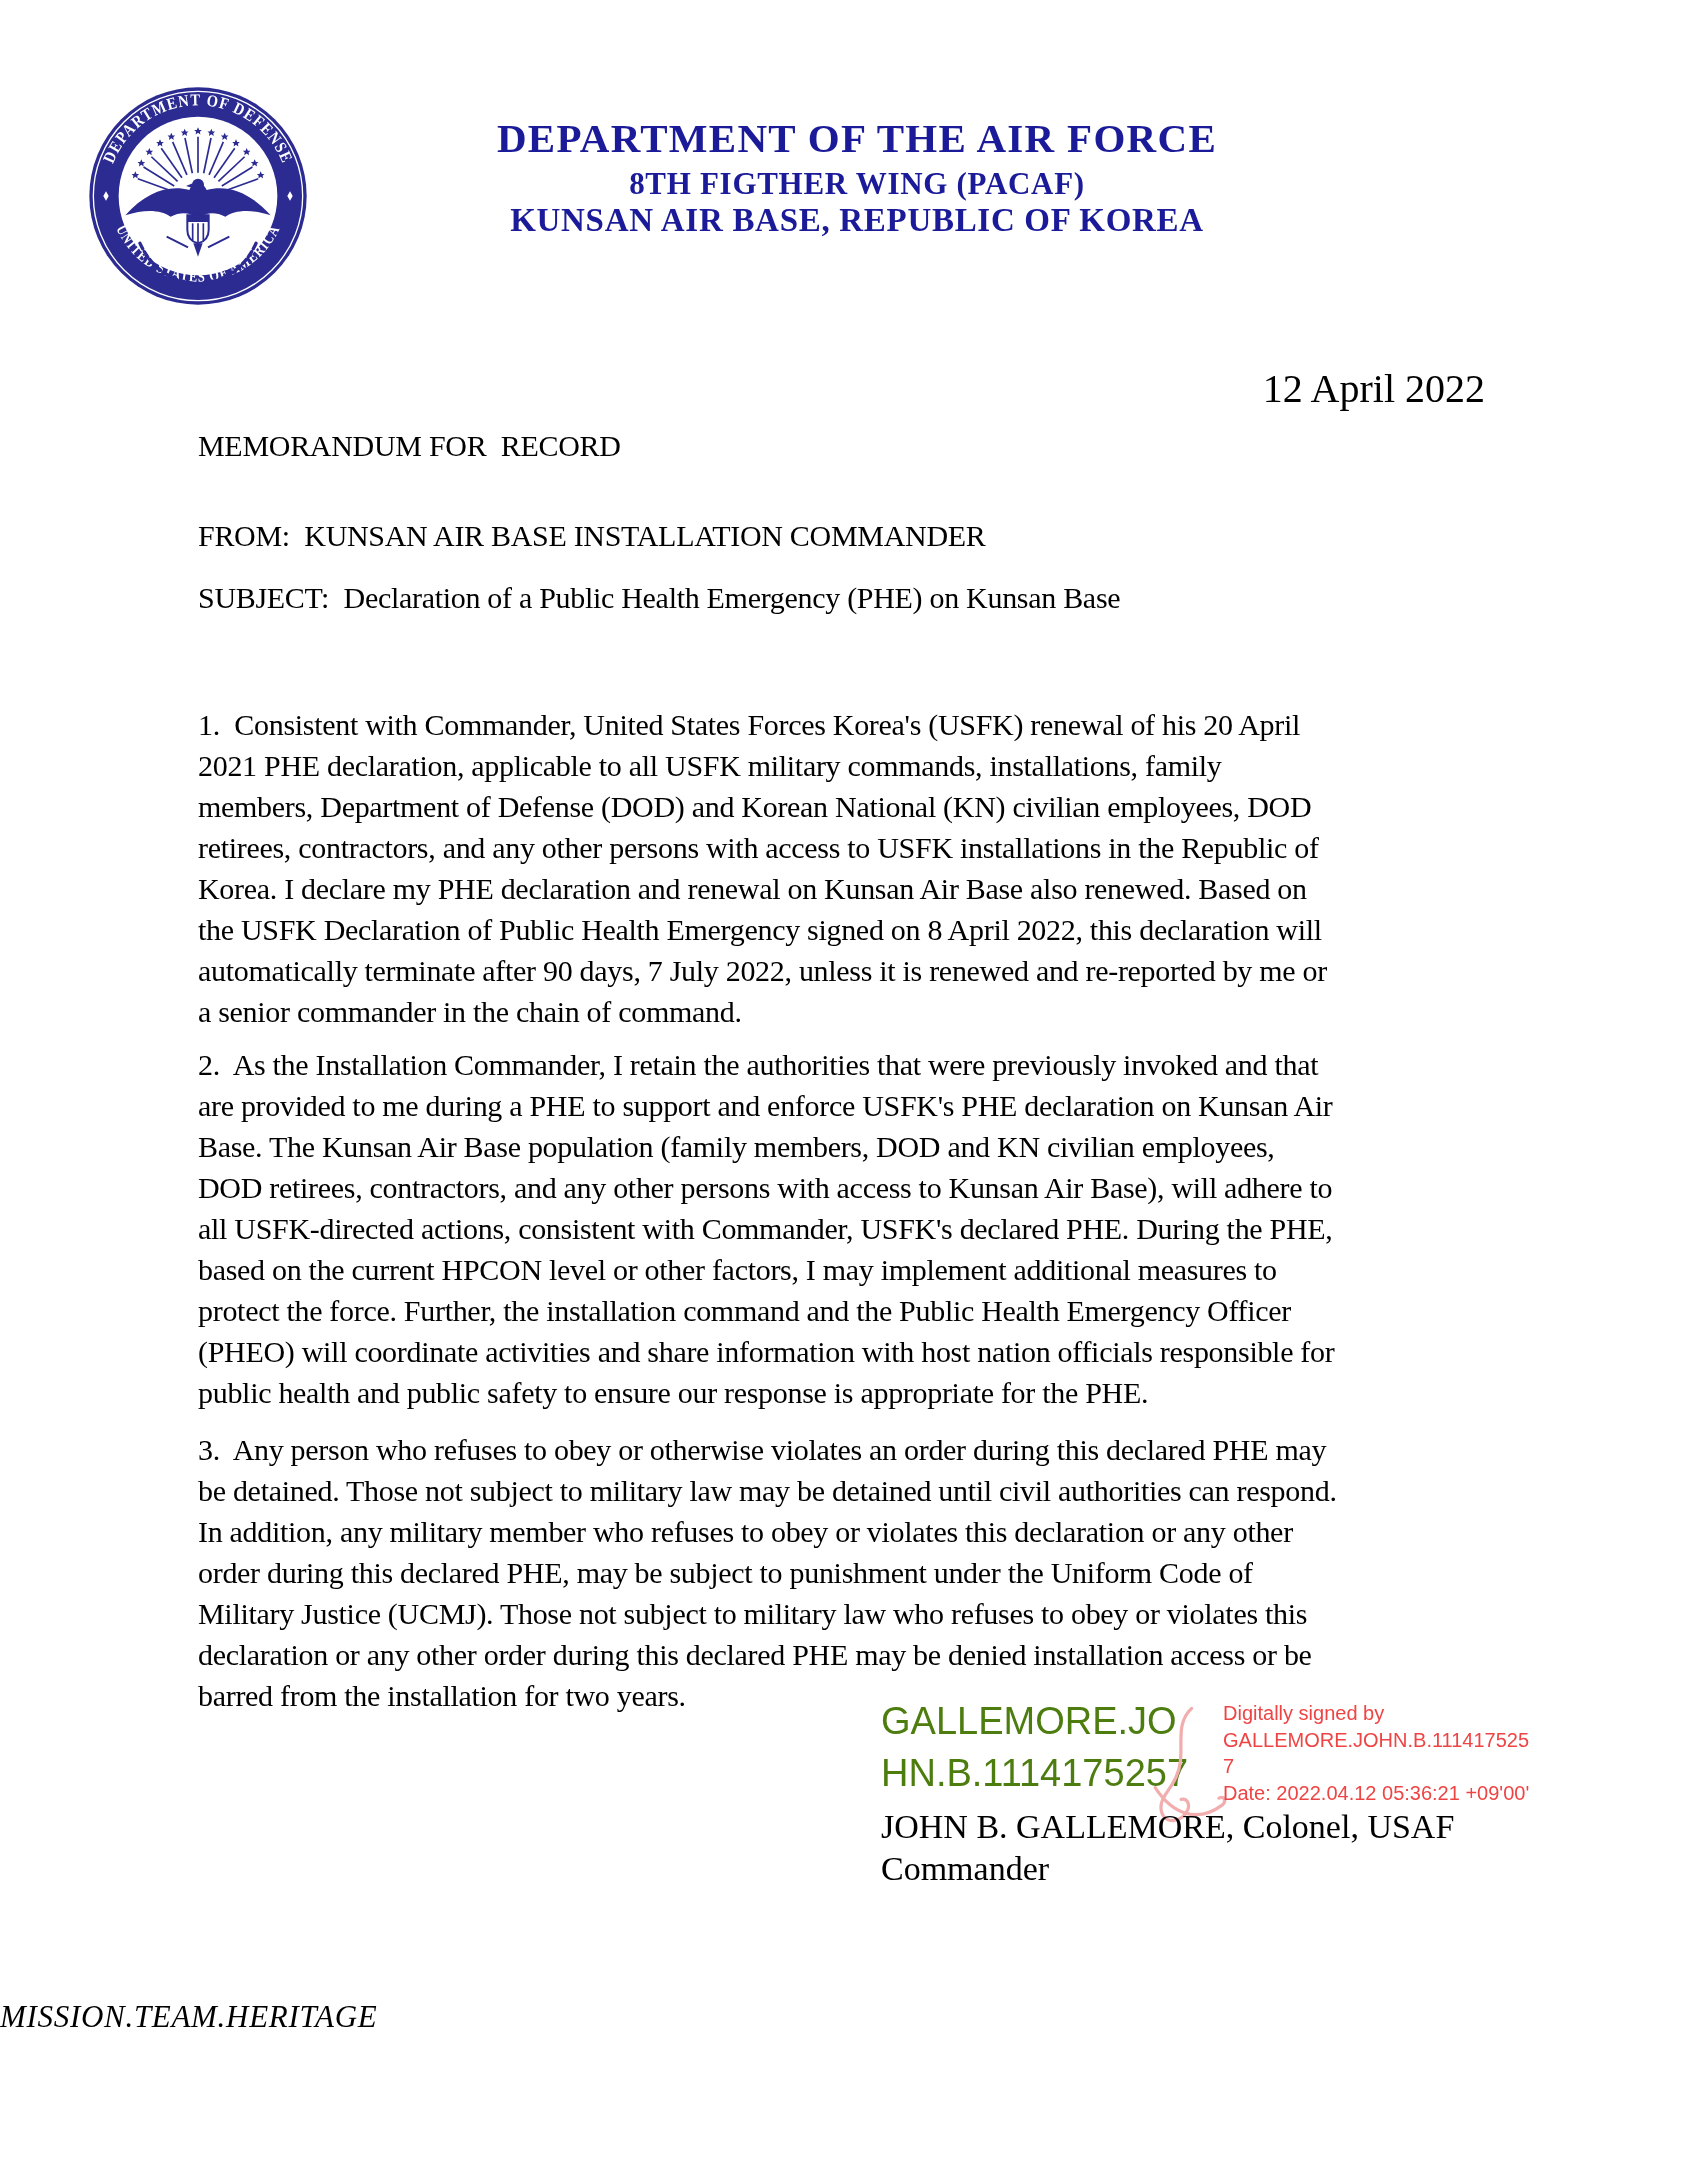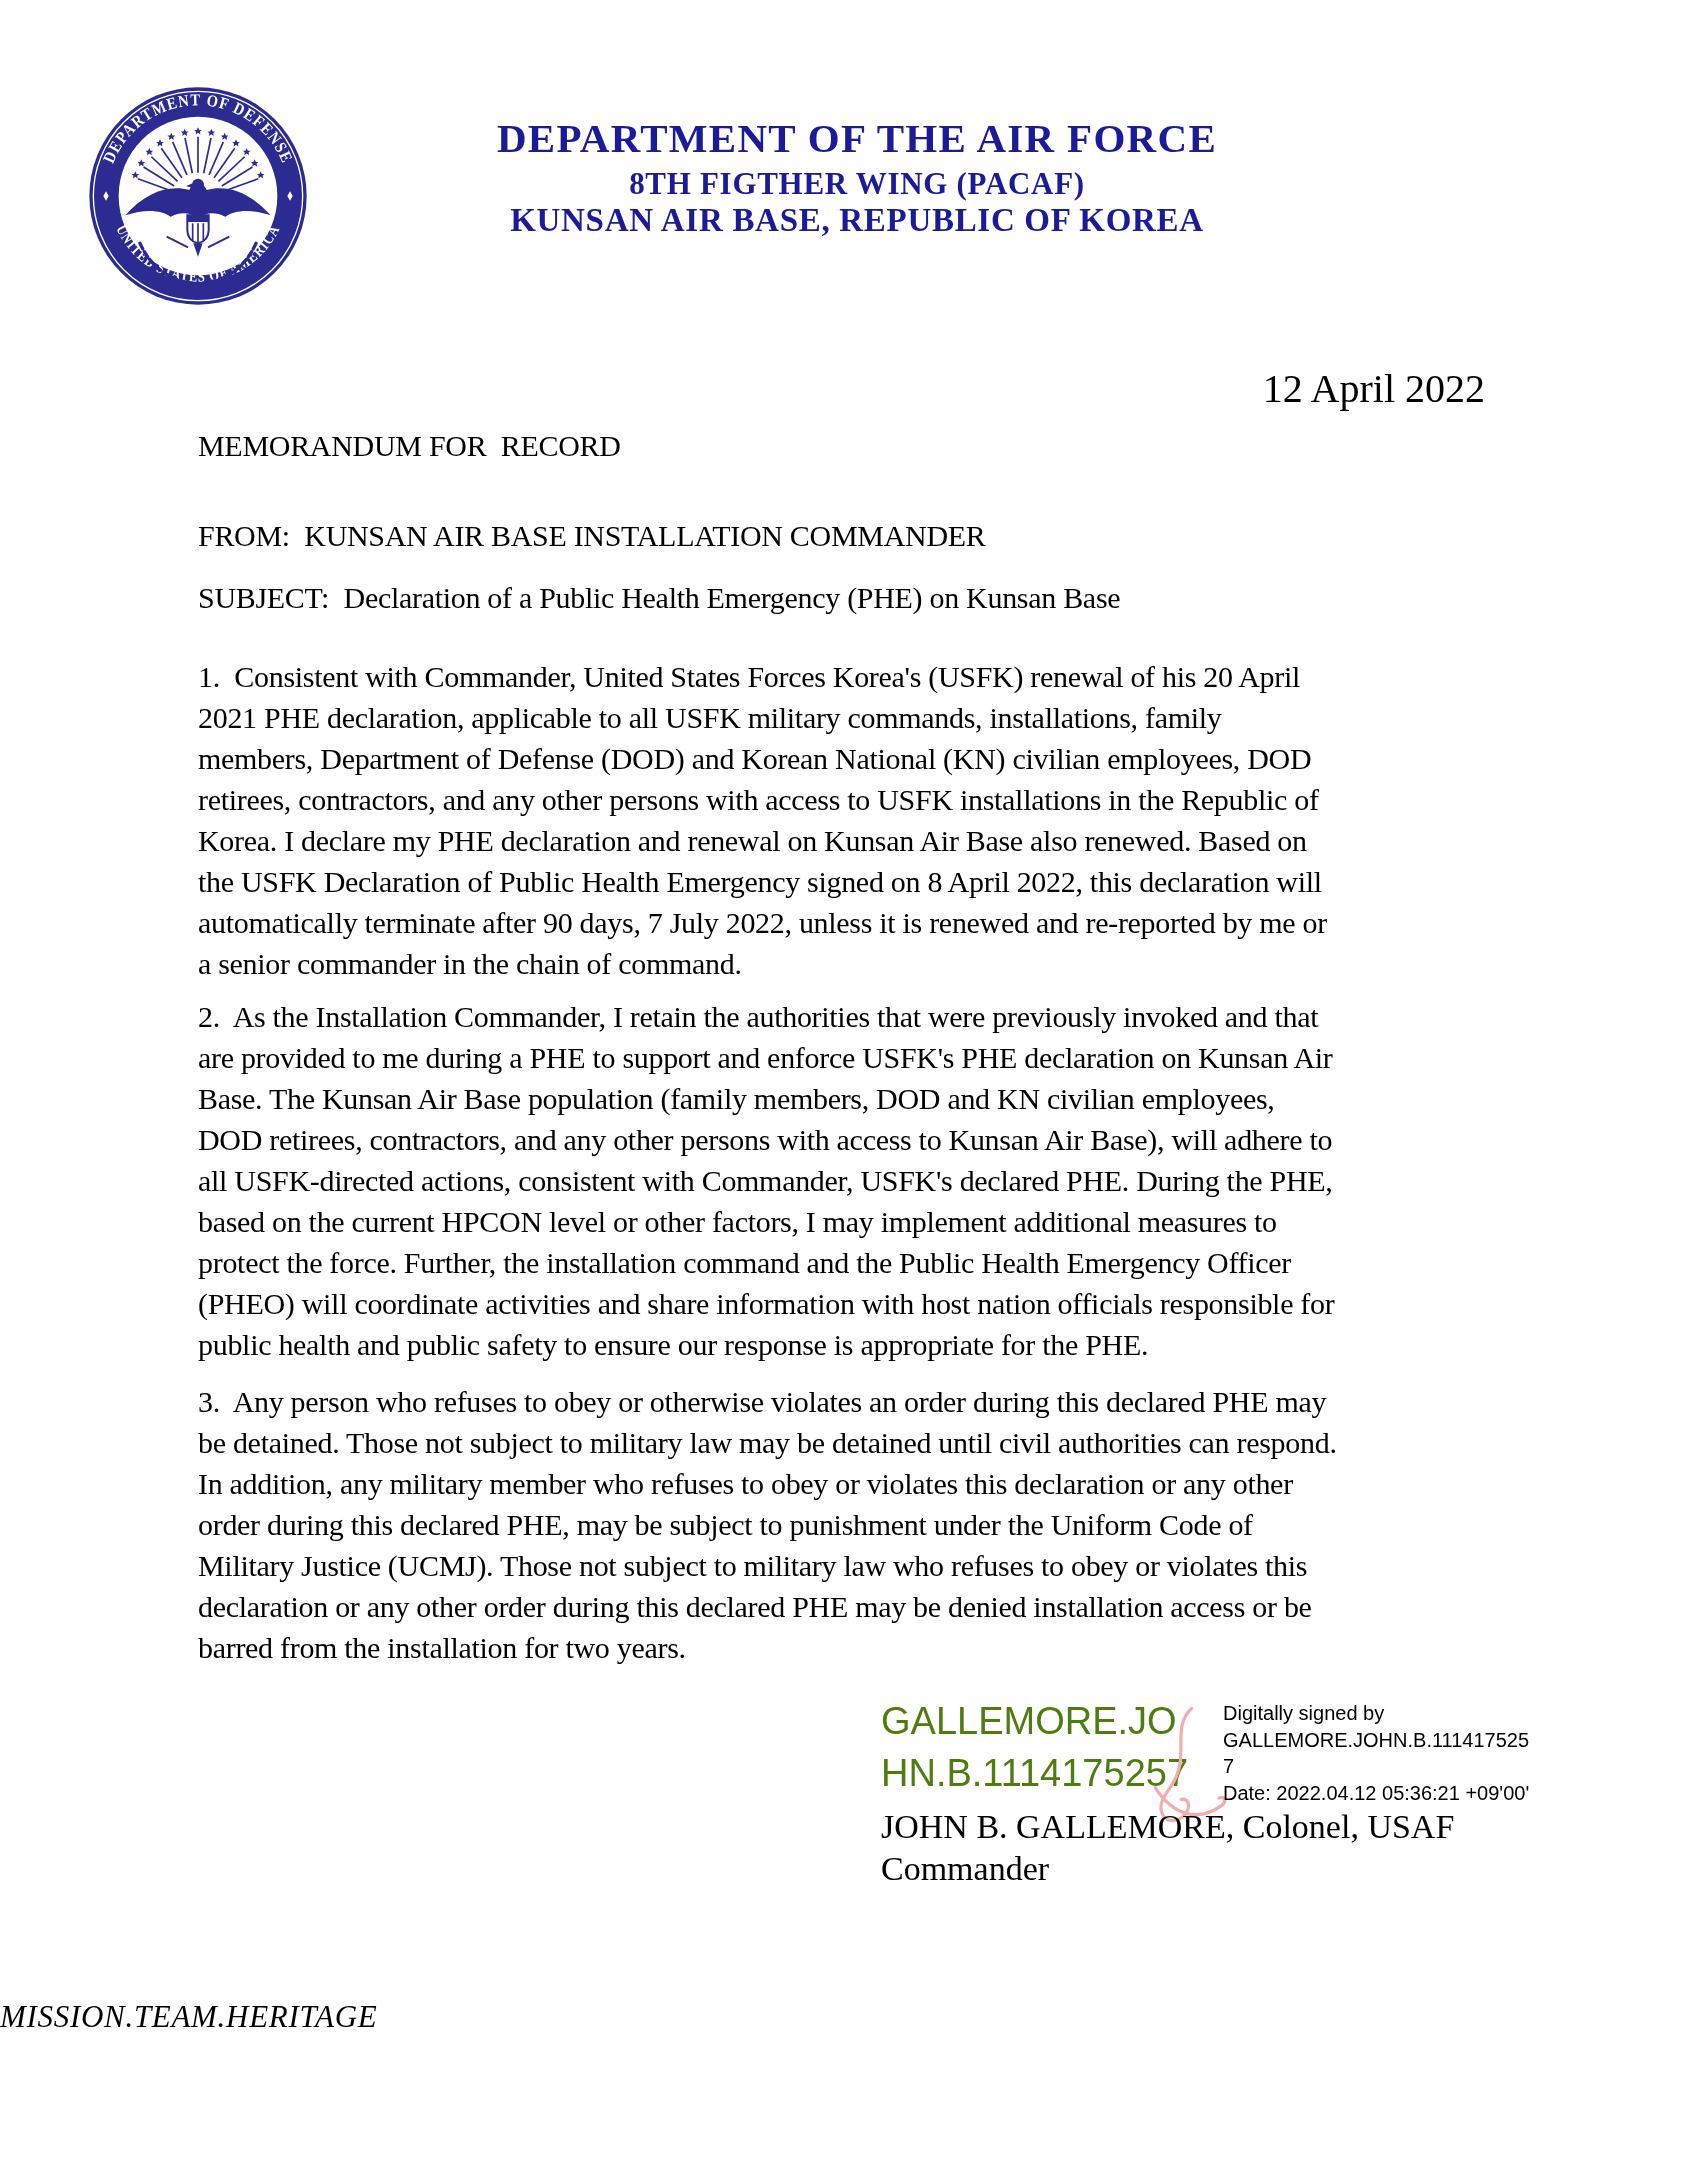--- a/index.html
+++ b/index.html
@@ -18,35 +18,35 @@
   .lh2 { font-size:31px; line-height:37px; letter-spacing:0.7px; white-space:pre; margin-top:4px; }
   .lh3 { font-size:33px; line-height:37px; letter-spacing:0.7px; white-space:pre; }
   
   .date   { position:absolute; top:355px; right:202px; font-size:40px; white-space:pre;margin-top:10px; }
   .memoline { position:absolute; left:198px; font-size:30px; white-space:pre; letter-spacing:-0.3px; }
   #memorandum { top:429px; }
   #from       { top:519px; }
   #subject    { top:581px;text-align:right; }
   .para {
     position:absolute; left:198px; font-size:30px; line-height:41px;
-    white-space:pre; letter-spacing:-0.3px;
+    white-space:pre; letter-spacing:-0.3px;margin-top:48px;
   }
   #para1 { top:656px; }
   #para2 { top:996px; }
   #para3 { top:1381px; }
   
   .sig-cert {
     position:absolute; left:881px; top:1695px;
     font-family:"Liberation Sans", sans-serif; font-size:38px; line-height:52px;
     color:#4d7c0f; white-space:pre;
   }
   .sig-details {
     position:absolute; left:1223px; top:1700px;
     font-family:"Liberation Sans", sans-serif; font-size:20px; line-height:26.5px;
-    color:#000000; white-space:pre;
+    color:#ef4444; white-space:pre;
   }
   .sig-ribbon { position:absolute; left:1150px; top:1704px; width:78px; height:131px; }
   .sig-name  { position:absolute; left:881px; top:1808px; font-size:34px; white-space:pre; }
   .sig-title { position:absolute; left:881px; top:1850px; font-size:34px; white-space:pre; }
   
   .footer {
     position:absolute; left:0; top:1999px; width:1687px; text-align:left;
     font-style:italic; font-size:31px; letter-spacing:0.7px; white-space:pre;
   }
 </style>

